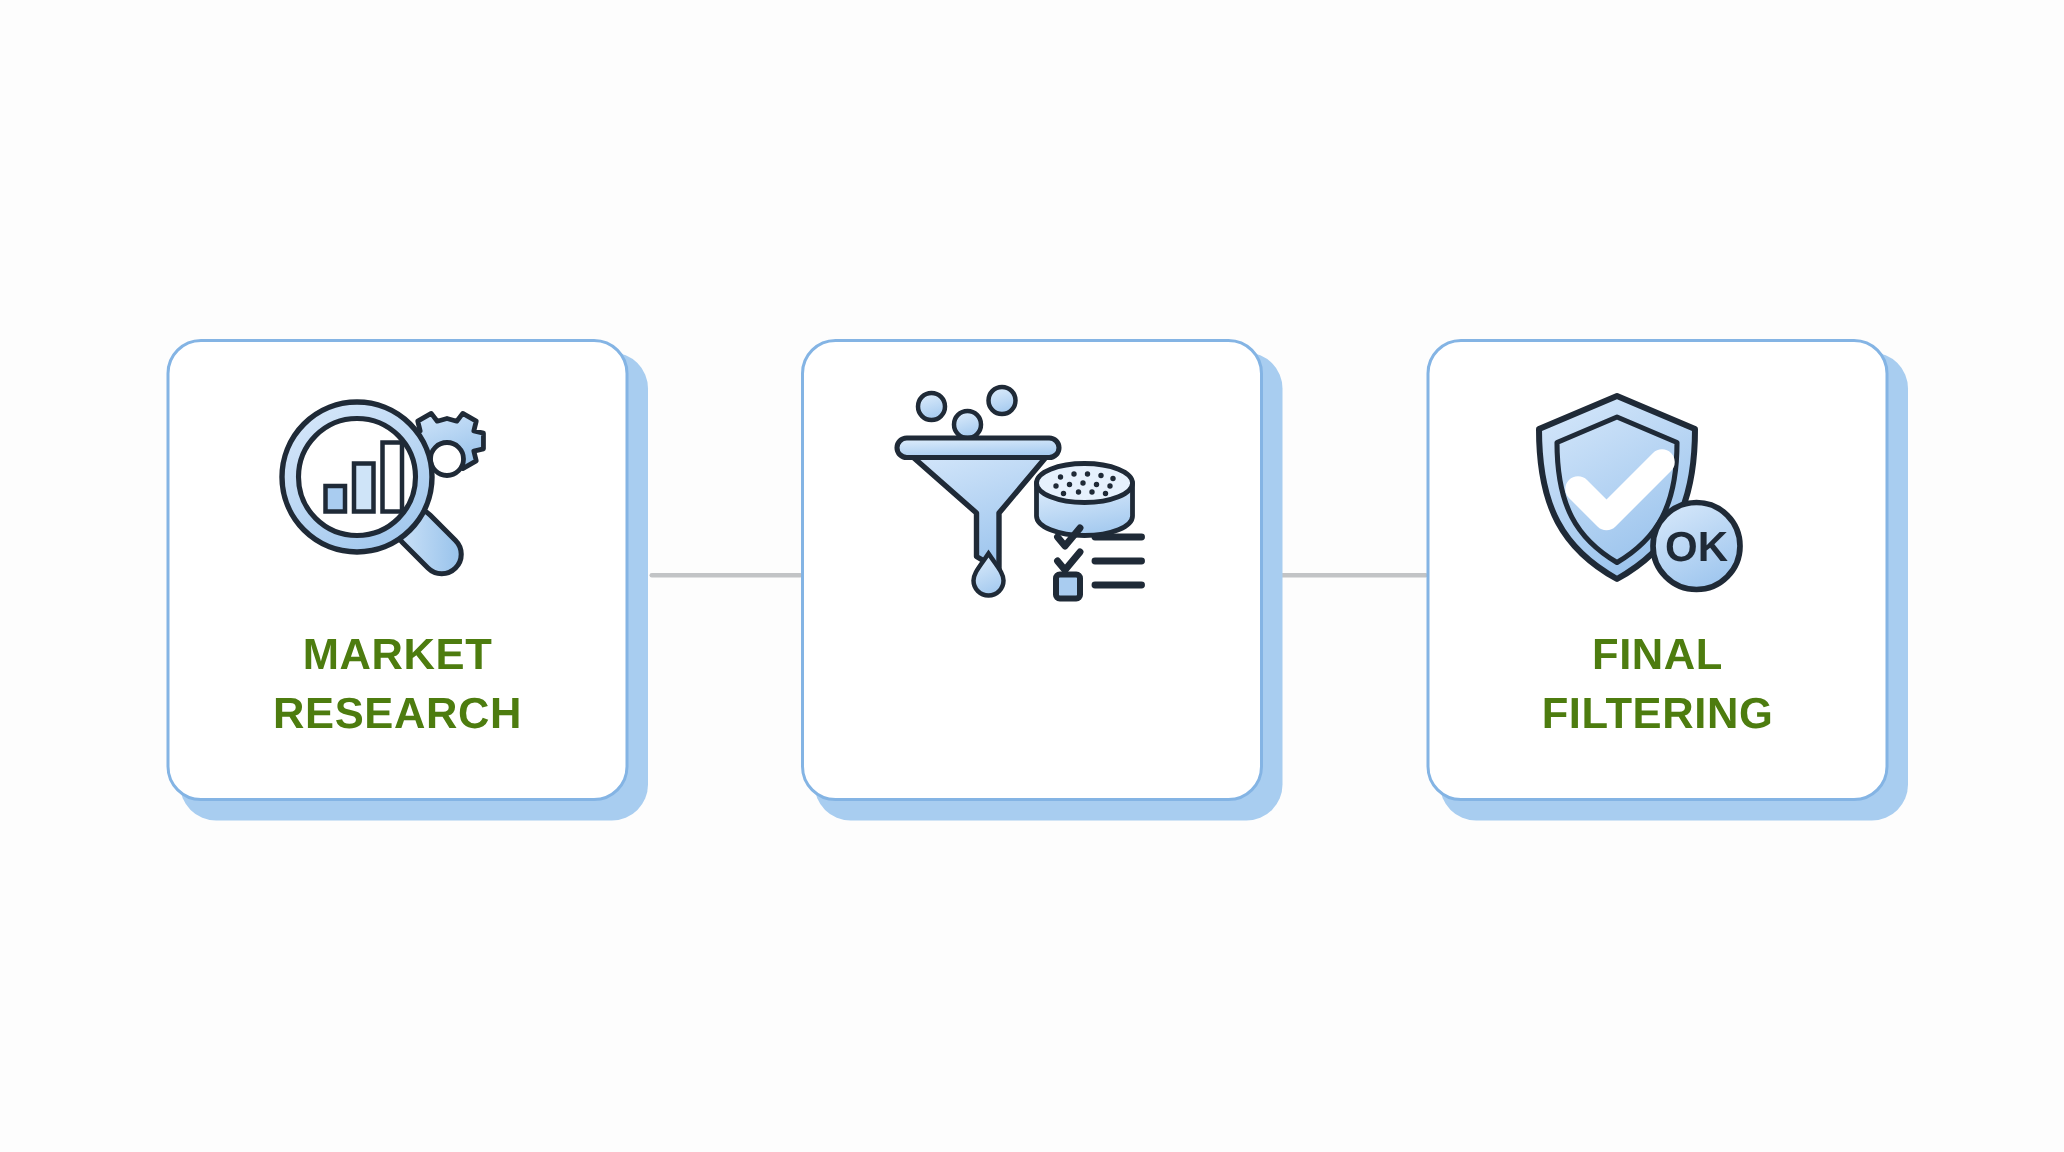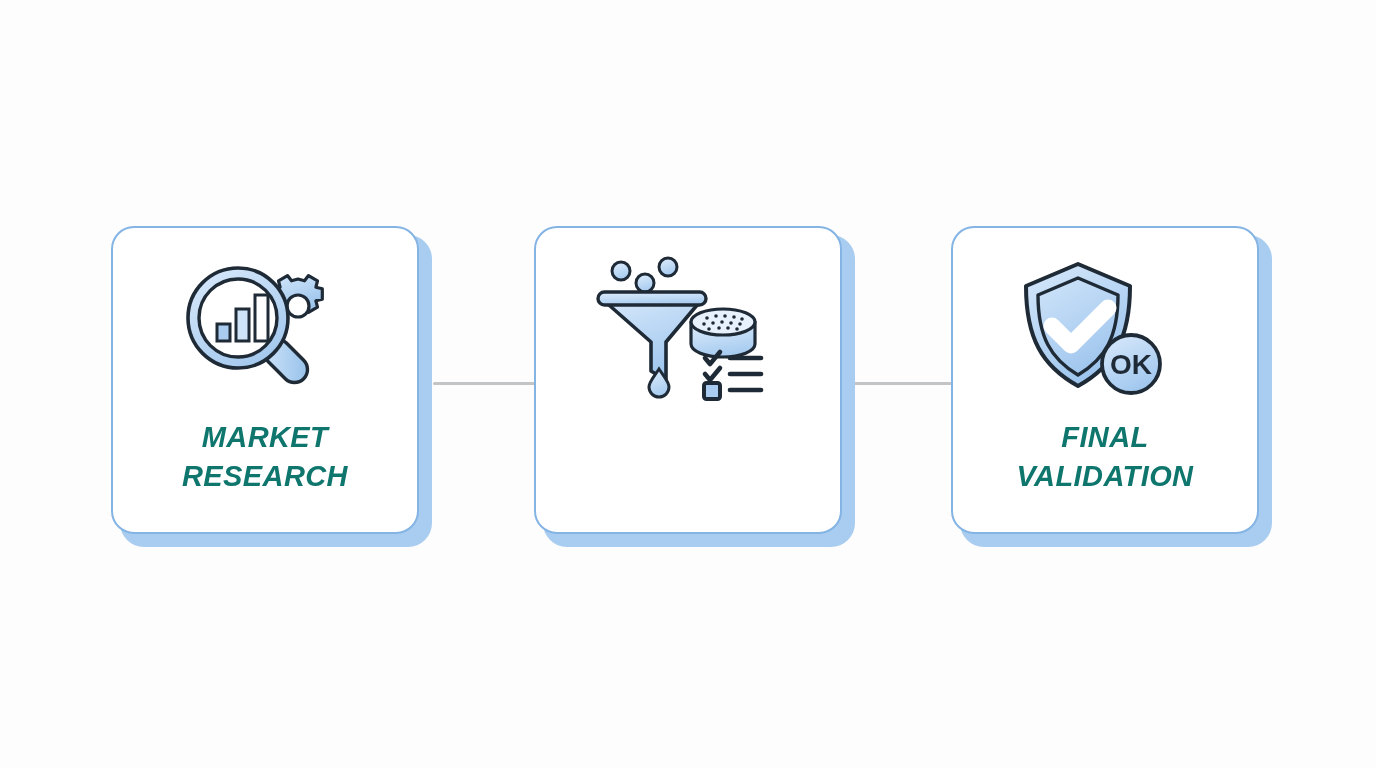--- a/index.html
+++ b/index.html
@@ -56,25 +56,24 @@
   .card-icon{
     margin-top:26px;
     width:190px;height:150px;
     display:flex;align-items:center;justify-content:center;
   }
   .card-label{
     margin-top:14px;
     text-align:center;
     font-size:29px;
     font-weight:bold;
-    color:#0f766e;
+    color:#4d7c0f;
     line-height:1.33;
     letter-spacing:0.4px;
     white-space:pre-line;
-    font-style:italic;
   }
 </style>
 </head>
 <body>
 
 <div class="connector" id="connector-1"></div>
 <div class="connector" id="connector-2"></div>
 
 <div class="card" id="card-1">
   <div class="card-shadow"></div>
@@ -194,15 +193,15 @@
         <path d="M68,24 L108,41 C108,83 95,105 68,121 C41,105 28,83 28,41 Z" fill="none" stroke="#1f2a37" stroke-width="3.4" stroke-linejoin="round"></path>
 
         <path d="M42,72 L61,91 L98,54" fill="none" stroke="#ffffff" stroke-width="17" stroke-linecap="round" stroke-linejoin="round"></path>
         <path d="M42,72 L61,91 L98,54" fill="none" stroke="#1f2a37" stroke-width="3.2" stroke-linecap="round" stroke-linejoin="round" transform="translate(0,0)" opacity="0"></path>
 
         <circle cx="121" cy="110" r="29" fill="url(#s2)" stroke="#1f2a37" stroke-width="3.8"></circle>
         <text x="121" y="120" text-anchor="middle" font-family="Liberation Sans, sans-serif" font-size="28" font-weight="bold" fill="#1f2a37">OK</text>
       </svg>
     </div>
     <div class="card-label">FINAL
-VALIDATION</div>
+FILTERING</div>
   </div>
 </div>
 
 </body></html>

